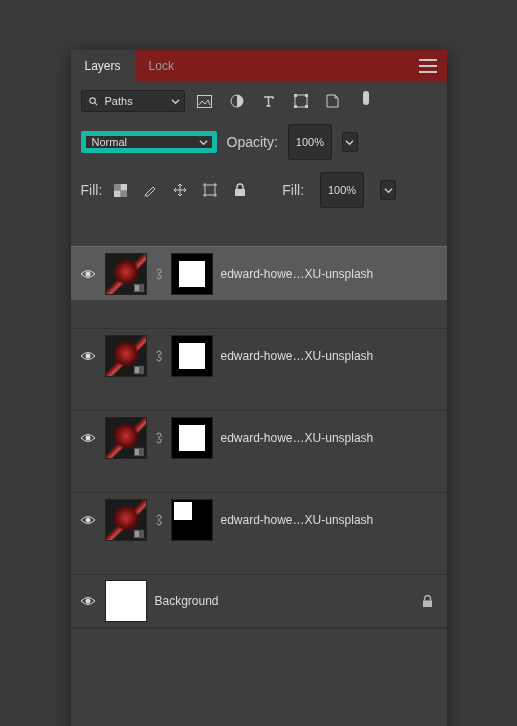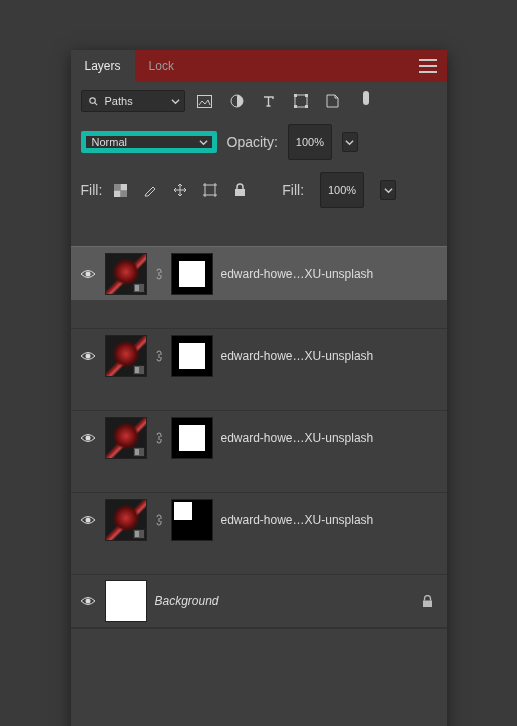--- a/index.html
+++ b/index.html
@@ -38,21 +38,21 @@
 .eye { width: 18px; height: 18px; display:flex;align-items:center;justify-content:center; color:#ddd; cursor:pointer; }
 .thumb-wrap { position: relative; width: 42px; height: 42px; border: 1px solid #222; }
 .thumb-rose { width:100%; height:100%; background: linear-gradient(135deg,#1a1a1a 45%,#8b1a1a 50%,#d04545 55%,#1a1a1a 60%); position:relative; }
 .thumb-rose::after { content:''; position:absolute; inset:0; background: radial-gradient(circle at 50% 45%, #c83030 0%, #5a0a0a 35%, transparent 45%); }
 .so-badge { position:absolute; bottom:1px; right:1px; width:12px; height:10px; background:#555; border:1px solid #222; }
 .so-badge::after { content:''; position:absolute; top:1px; left:1px; width:4px; height:6px; background:#999; }
 .link-ico { color:#aaa; font-size:12px; }
 .mask { width: 42px; height: 42px; background: #000; display:flex; align-items:center; justify-content:center; border: 1px solid #222; }
 .mask .mask-inner { width: 26px; height: 26px; background: #fff; }
 .layer-name { font-size: 12px; color: #ddd; flex:1; white-space:nowrap; overflow:hidden; text-overflow:ellipsis; }
-.layer-name.italic { font-style: italic; }
+.layer-name.italic { }
 .thumb-white { width:42px; height:42px; background:#fff; border:1px solid #222; }
 .lock-right { color:#bbb; margin-left:auto; margin-right:6px; }
 
 .empty-space { height: 138px; border-top: 1px solid #333; }
 
 .bottom-bar { display:flex; align-items:flex-end; justify-content:flex-end; gap:18px; padding: 8px 12px; background:#4c1d95; border-top: 1px solid #000000; height: 36px;}
 .bottom-bar .bico { width:18px; height:18px; display:flex; align-items:center; justify-content:center; color:#b8b8b8; cursor:pointer; }
 .highlight { border: 3px solid #f5a623; border-radius: 2px; padding: 1px;}
 
 svg { display:block; }

